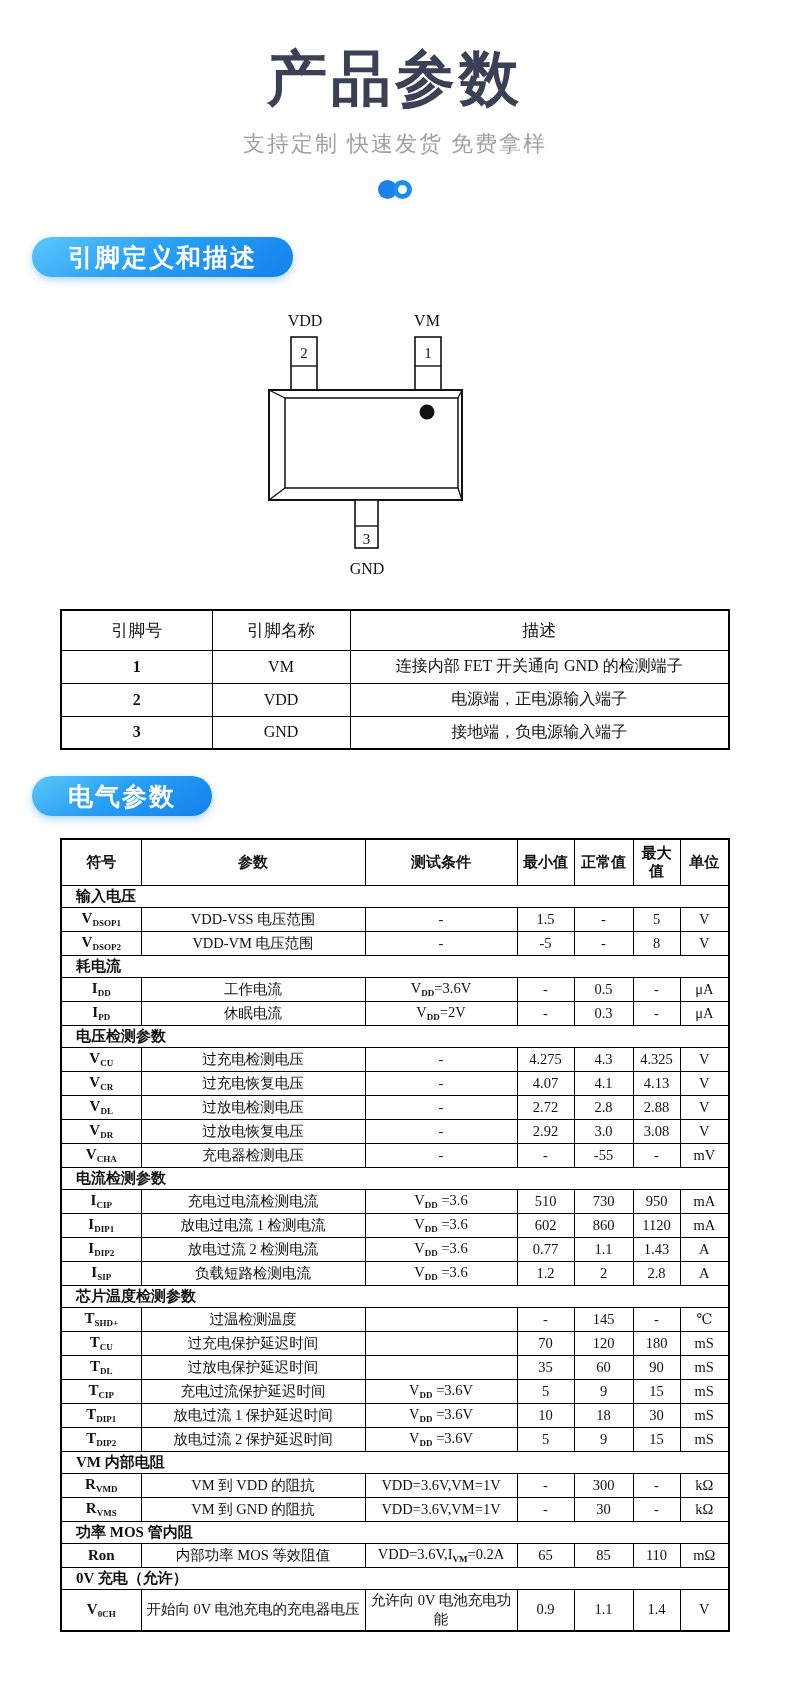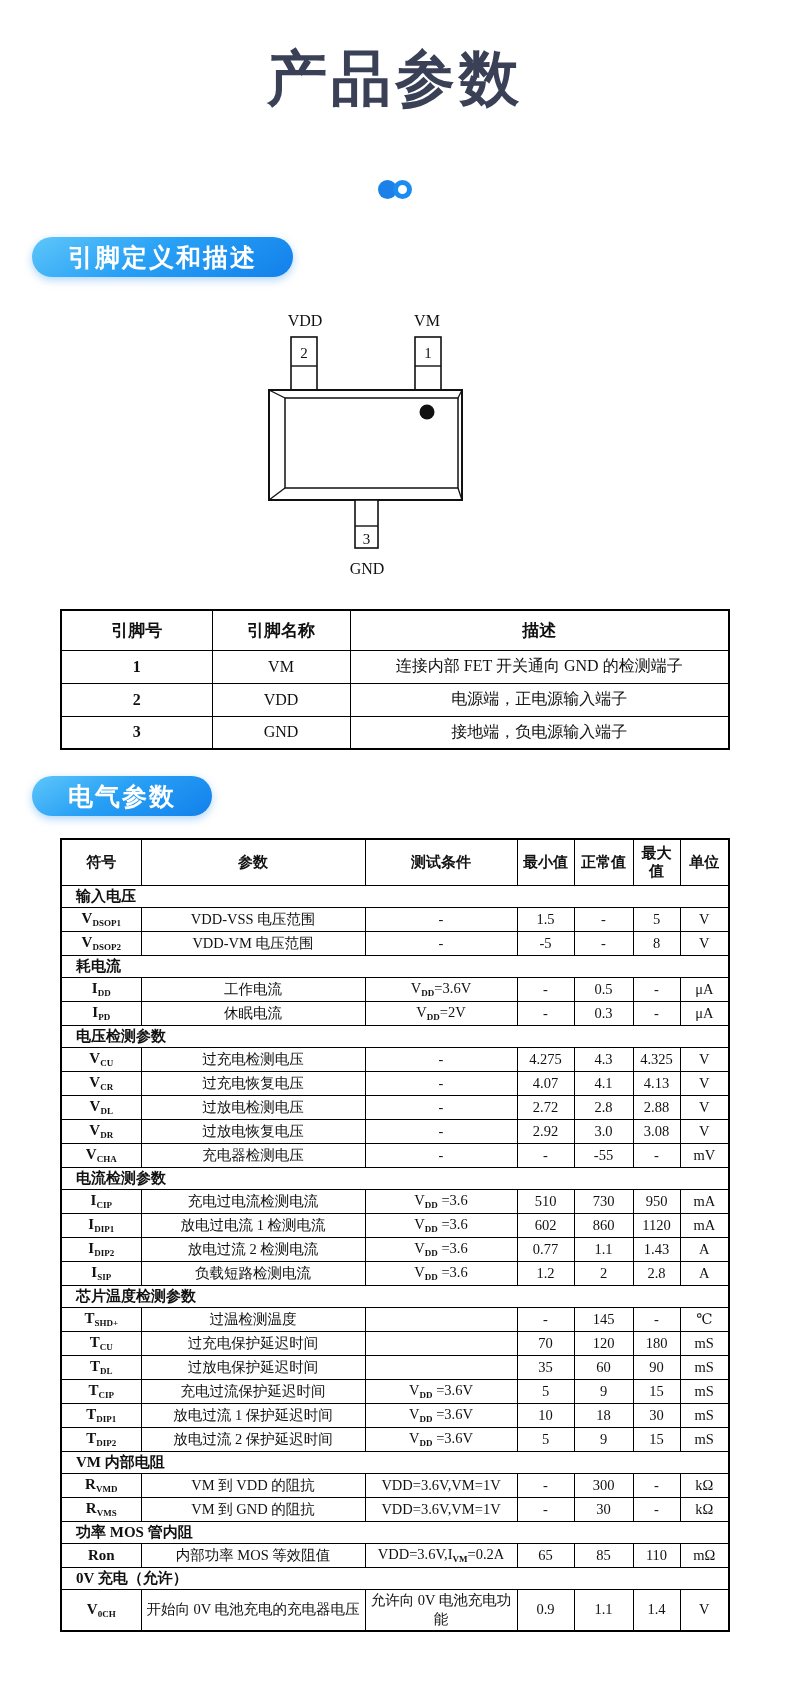--- a/index.html
+++ b/index.html
@@ -24,37 +24,38 @@
 
   .diagram{position:absolute;left:240px;top:298px}
   .diagram text{font-family:"Liberation Serif","DejaVu Serif",serif;fill:#111}
 
   table.spec{position:absolute;border-collapse:collapse;background:#fff;
              font-family:"Liberation Serif","DejaVu Serif",serif;color:#111;
              border:2px solid #000;table-layout:fixed}
   table.spec th,table.spec td{border:1px solid #000;text-align:center;vertical-align:middle;padding:1px 2px}
 
   .pin-table{left:60px;top:601px;width:668px}
-  .pin-table th{font-size:17px;height:40px;font-weight:bold}
+  .pin-table th{font-size:17px;height:40px;font-weight:normal}
   .pin-table td{font-size:16px;height:33px}
   .pin-table td.pin-num{font-weight:bold}
 
   .elec-table{left:60px;top:830px;width:668px}
   .elec-table thead th{font-size:15px;height:46px;line-height:1.2;font-weight:bold}
   .elec-table td{font-size:14.5px;height:24px}
   .elec-table tr.section td{text-align:left;font-weight:bold;font-size:15px;height:21px;padding-left:14px}
   .elec-table td.sym{font-weight:bold;font-size:15px}
   .elec-table sub{font-size:9px;font-weight:bold;vertical-align:-3px}
 </style>
 </head>
 <body>
 
 <div class="page">
 
   <div class="title">产品参数</div>
+  <div class="subtitle">支持定制 快速发货 免费拿样</div>
 
   <div class="dots">
     <span class="dot-solid"></span>
     <span class="dot-ring"></span>
   </div>
 
   <div class="badge pins">
     <span>引脚定义和描述</span>
   </div>
 

